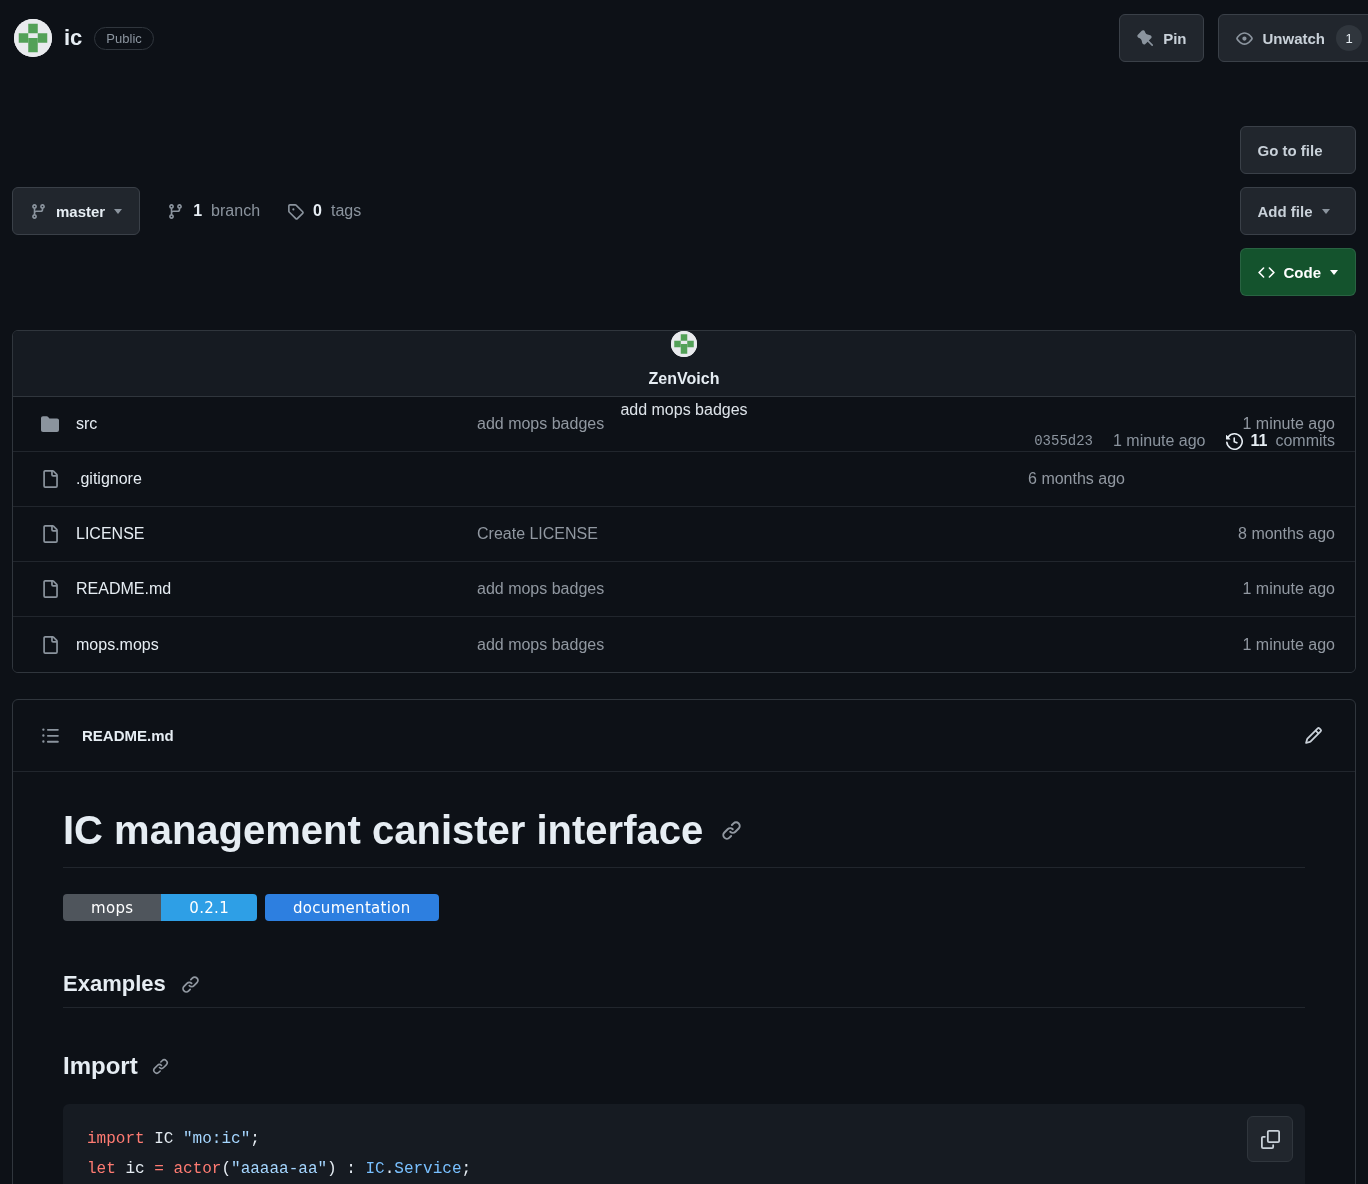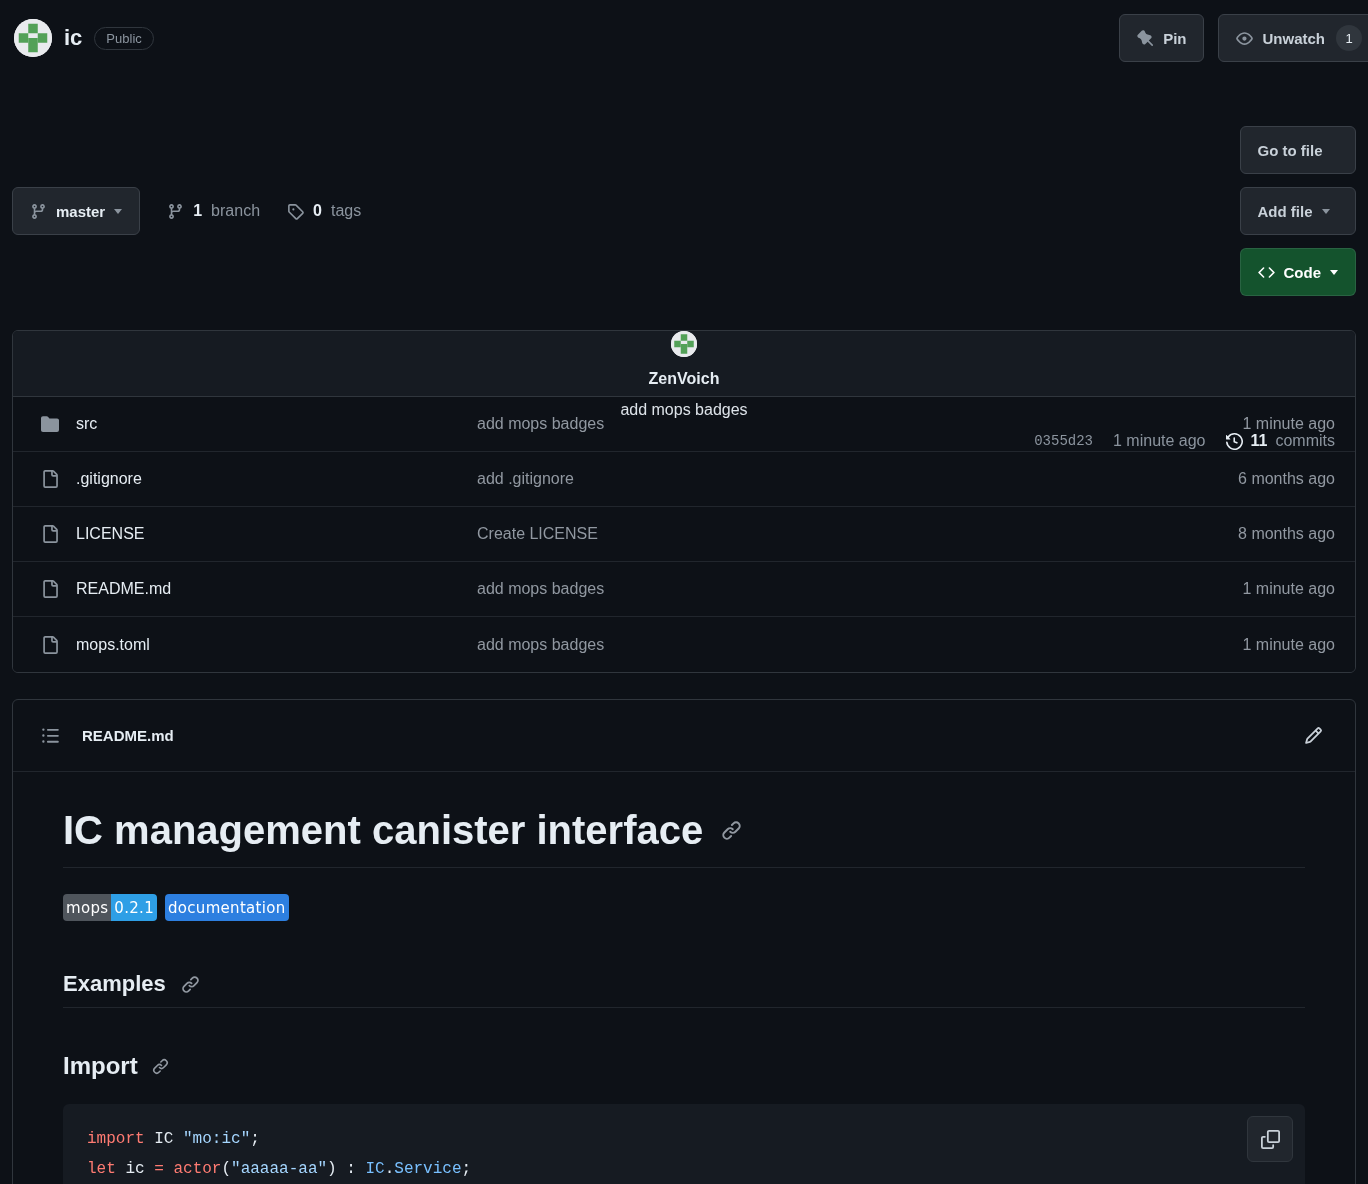--- a/index.html
+++ b/index.html
@@ -58,21 +58,21 @@
   
   .readme-box { margin:26px 12px 40px; border:1px solid #30363d; border-radius:6px; background:#0d1117; }
   .readme-header { display:flex; align-items:center; height:72px; padding:0 32px 0 28px; gap:22px; border-bottom:1px solid #21262d; }
   .readme-filename { font-size:15px; font-weight:600; }
   .readme-edit { margin-left:auto; color:#c9d1d9; cursor:pointer; }
   .readme-body { padding:36px 50px 44px; }
   .md-h1 { font-size:40px; font-weight:600; padding-bottom:14px; border-bottom:1px solid #21262d; display:flex; align-items:center; gap:18px; }
   .anchor { color:#9198a1; cursor:pointer; display:inline-flex; }
   .badges { display:flex; gap:8px; margin-top:26px; align-items:center; }
   .badge { display:inline-flex; height:27px; border-radius:4px; overflow:hidden; font-size:15px; color:#fff; cursor:pointer; font-family:"DejaVu Sans",sans-serif; letter-spacing:0.3px; }
-  .badge-seg { display:inline-flex; align-items:center; padding:0 3px; }
+  .badge-seg { display:inline-flex; align-items:center; padding:0 28px; }
   .seg-gray { background:#4f555c; }
   .seg-blue { background:#2e9fe6; }
   .badge-solid { background:#2d7fe0; }
   .md-h2 { font-size:22px; font-weight:600; margin-top:50px; padding-bottom:10px; border-bottom:1px solid #21262d; display:flex; align-items:center; gap:15px; }
   .md-h3 { font-size:24px; font-weight:600; margin-top:44px; display:flex; align-items:center; gap:14px; }
   .highlight { position:relative; margin-top:24px; background:#161b22; border-radius:6px; padding:20px 24px; }
   .code { font-family:"Liberation Mono","DejaVu Sans Mono",monospace; font-size:16px; line-height:30px; color:#e6edf3; }
   .code .line { display:block; white-space:pre; }
   .tok-k { color:#ff7b72; }
   .tok-s { color:#a5d6ff; }
@@ -219,21 +219,20 @@
 
     <div class="file-row">
       <div class="file-name-cell">
         <span class="icon">
           <svg viewBox="0 0 16 16" width="18" height="18">
               <path d="M2 1.75C2 .784 2.784 0 3.75 0h6.586c.464 0 .909.184 1.237.513l2.914 2.914c.329.328.513.773.513 1.237v9.586A1.75 1.75 0 0 1 13.25 16h-9.5A1.75 1.75 0 0 1 2 14.25Zm1.75-.25a.25.25 0 0 0-.25.25v12.5c0 .138.112.25.25.25h9.5a.25.25 0 0 0 .25-.25V6h-2.75A1.75 1.75 0 0 1 9 4.25V1.5Zm6.75.062V4.25c0 .138.112.25.25.25h2.688l-.011-.013-2.914-2.914-.013-.011Z"></path>
             </svg>
         </span>
         <span class="file-name">.gitignore</span>
       </div>
-      <span class="file-msg">add .gitignore</span>
       <span class="file-time">6 months ago</span>
     </div>
 
     <div class="file-row">
       <div class="file-name-cell">
         <span class="icon">
           <svg viewBox="0 0 16 16" width="18" height="18">
               <path d="M2 1.75C2 .784 2.784 0 3.75 0h6.586c.464 0 .909.184 1.237.513l2.914 2.914c.329.328.513.773.513 1.237v9.586A1.75 1.75 0 0 1 13.25 16h-9.5A1.75 1.75 0 0 1 2 14.25Zm1.75-.25a.25.25 0 0 0-.25.25v12.5c0 .138.112.25.25.25h9.5a.25.25 0 0 0 .25-.25V6h-2.75A1.75 1.75 0 0 1 9 4.25V1.5Zm6.75.062V4.25c0 .138.112.25.25.25h2.688l-.011-.013-2.914-2.914-.013-.011Z"></path>
             </svg>
         </span>
@@ -256,21 +255,21 @@
       <span class="file-time">1 minute ago</span>
     </div>
 
     <div class="file-row">
       <div class="file-name-cell">
         <span class="icon">
           <svg viewBox="0 0 16 16" width="18" height="18">
               <path d="M2 1.75C2 .784 2.784 0 3.75 0h6.586c.464 0 .909.184 1.237.513l2.914 2.914c.329.328.513.773.513 1.237v9.586A1.75 1.75 0 0 1 13.25 16h-9.5A1.75 1.75 0 0 1 2 14.25Zm1.75-.25a.25.25 0 0 0-.25.25v12.5c0 .138.112.25.25.25h9.5a.25.25 0 0 0 .25-.25V6h-2.75A1.75 1.75 0 0 1 9 4.25V1.5Zm6.75.062V4.25c0 .138.112.25.25.25h2.688l-.011-.013-2.914-2.914-.013-.011Z"></path>
             </svg>
         </span>
-        <span class="file-name">mops.toml</span>
+        <span class="file-name">mops.mops</span>
       </div>
       <span class="file-msg">add mops badges</span>
       <span class="file-time">1 minute ago</span>
     </div>
   </div>
 
   <div class="readme-box">
     <div class="readme-header">
       <span class="icon">
         <svg viewBox="0 0 16 16" width="19" height="19">

